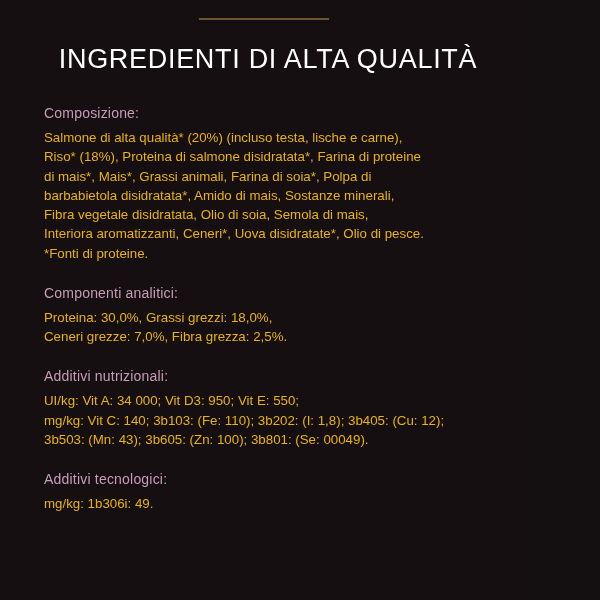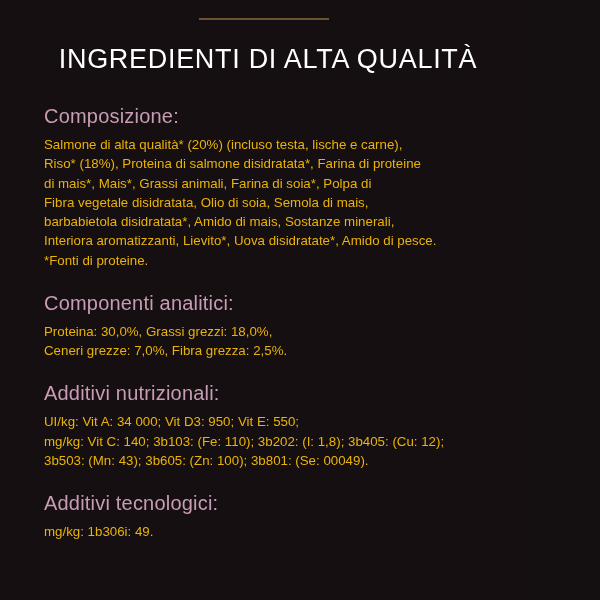--- a/index.html
+++ b/index.html
@@ -42,21 +42,21 @@
     font-weight: normal;
     text-align: center;
     margin: 0 0 30px 0;
     padding-right: 6px;
   }
   .section {
     margin-bottom: 22px;
   }
   .section-heading {
     color: #c79cb4;
-    font-size: 20px;
+    font-size: 14px;
     font-weight: normal;
     margin: 0 0 7px 0;
     letter-spacing: 0.2px;
   }
   .section-body {
     color: #eab308;
     font-size: 13.3px;
     line-height: 1.45;
     margin: 0;
     max-width: 525px;
@@ -75,23 +75,23 @@
   <div class="content">
 
     <h1 class="page-title">INGREDIENTI DI ALTA QUALITÀ</h1>
 
     <div class="section">
       <h2 class="section-heading">Composizione:</h2>
       <p class="section-body">
         <span class="line">Salmone di alta qualità* (20%) (incluso testa, lische e carne),</span>
         <span class="line">Riso* (18%), Proteina di salmone disidratata*, Farina di proteine</span>
         <span class="line">di mais*, Mais*, Grassi animali, Farina di soia*, Polpa di</span>
+        <span class="line">barbabietola disidratata*, Amido di mais, Sostanze minerali,</span>
         <span class="line">Fibra vegetale disidratata, Olio di soia, Semola di mais,</span>
-        <span class="line">barbabietola disidratata*, Amido di mais, Sostanze minerali,</span>
-        <span class="line">Interiora aromatizzanti, Lievito*, Uova disidratate*, Amido di pesce.</span>
+        <span class="line">Interiora aromatizzanti, Ceneri*, Uova disidratate*, Olio di pesce.</span>
         <span class="line">*Fonti di proteine.</span>
       </p>
     </div>
 
     <div class="section">
       <h2 class="section-heading">Componenti analitici:</h2>
       <p class="section-body">
         <span class="line">Proteina: 30,0%, Grassi grezzi: 18,0%,</span>
         <span class="line">Ceneri grezze: 7,0%, Fibra grezza: 2,5%.</span>
       </p>

